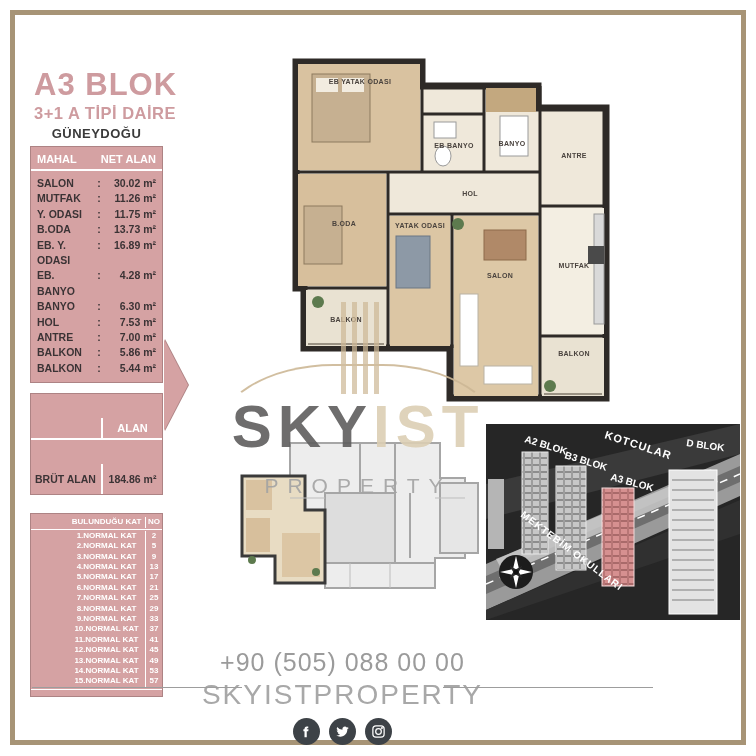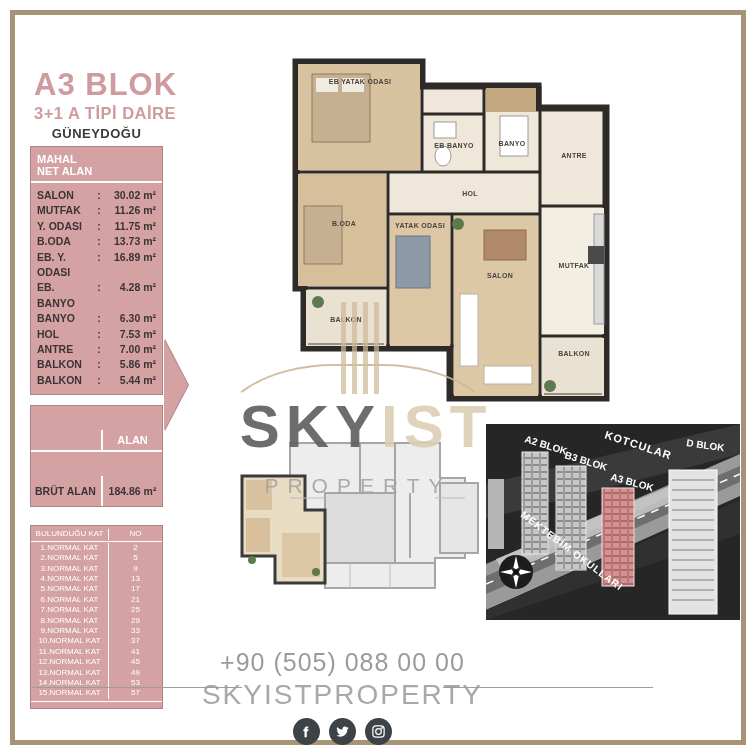--- a/index.html
+++ b/index.html
@@ -10,56 +10,56 @@
   
   .left-col { position:absolute; left:30px; top:68px; width:160px; }
   .block-title { font-size:31px; font-weight:bold; color:#ce9b9f; letter-spacing:1px; line-height:34px; margin-left:4px; }
   .unit-type { font-size:16.5px; font-weight:bold; color:#ce9b9f; letter-spacing:.5px; margin-left:4px; margin-top:2px; }
   .orientation { font-size:13px; font-weight:bold; color:#3a3a3a; letter-spacing:.5px; margin:3px 0 5px 4px; text-align:center; width:125px; }
 
   .pink-panel { position:relative; width:133px; background:#d5a2a3; border:1px solid #ad8384; }
   .arrow-tip { position:absolute; left:133px; top:192px; width:0; height:0;
                border-top:46px solid transparent; border-bottom:46px solid transparent; border-left:24px solid #d5a2a3;
                filter:drop-shadow(1px 0 0 #ad8384); }
-  .pp-head { display:flex; justify-content:space-between; padding:6px 6px 4px 6px; border-bottom:2px solid #fff;flex-direction:column; }
+  .pp-head { display:flex; justify-content:space-between; padding:6px 6px 4px 6px; border-bottom:2px solid #fff; }
   .pp-head span { font-size:11px; font-weight:bold; color:#ffffff; }
   .pp-rows { padding:5px 6px 6px 6px; }
   .pp-row { display:flex; align-items:baseline; font-size:10.5px; font-weight:bold; color:#3b3335; line-height:15.4px; }
   .pp-row .lbl { flex:1; }
   .pp-row .col { width:10px; text-align:center; }
   .pp-row .val { width:52px; text-align:right; }
 
   .gross-table { width:133px; margin-top:10px; background:#d5a2a3; border:1px solid #ad8384; }
   .gt-row { display:flex;margin-top:24px; }
   .gt-row > div { padding:4px 4px; }
   .gt-c1 { width:72px; border-right:2px solid #fff; }
   .gt-c2 { flex:1; text-align:center; }
   .gt-head { border-bottom:2px solid #fff; }
   .gt-head .gt-c2 { font-size:11px; font-weight:bold; color:#fff; }
   .gt-body .gt-c1 { font-size:10.5px; font-weight:bold; color:#3b3335; padding-top:9px; padding-bottom:9px; }
   .gt-body .gt-c2 { font-size:10.5px; font-weight:bold; color:#3b3335; padding-top:9px; padding-bottom:9px; }
 
   .floor-table { width:133px; margin-top:18px; background:#d5a2a3; border:1px solid #ad8384; padding:3px 0 4px 0; }
-  .ft-row { display:flex; font-size:8px; font-weight:normal; color:#ffffff; line-height:10.4px; }
+  .ft-row { display:flex; font-size:8px; font-weight:bold; color:#ffffff; line-height:10.4px;padding-left:37px; }
   .ft-c1 { width:78px; text-align:center; border-right:1.5px solid #fff; }
   .ft-c2 { flex:1; text-align:center; }
   .ft-head { border-bottom:1.5px solid #fff; padding-bottom:1px; margin-bottom:1px; }
   .ft-foot { border-top:1.5px solid #fff; margin-top:2px; height:3px; }
 
   
   .plan-main { position:absolute; left:288px; top:56px; width:324px; height:368px; }
   .plan-key  { position:absolute; left:230px; top:438px; width:250px; height:180px; }
   svg text.room { font-family:"Liberation Sans",sans-serif; font-size:7px; font-weight:bold; fill:#4a433e; letter-spacing:.3px; }
 
   
   .watermark { position:absolute; left:228px; top:302px; width:260px; height:235px; z-index:6; pointer-events:none; opacity:.9; }
   .wm-arc { position:absolute; left:-15px; top:62px; width:290px; height:150px; border:2px solid #cdb896; border-color:#cdb896 transparent transparent transparent; border-radius:50%/60%; }
   .wm-cols { position:absolute; left:113px; top:0; display:flex; gap:6px; }
   .wm-cols i { display:block; width:5px; height:92px; background:#cdb896cc; }
-  .wm-text { position:absolute; left:8px; top:90px; width:260px; text-align:center; font-weight:bold; font-size:60px; letter-spacing:6px; color:#5f5e5e; }
+  .wm-text { position:absolute; left:0; top:90px; width:260px; text-align:center; font-weight:bold; font-size:60px; letter-spacing:6px; color:#5f5e5e; }
   .wm-text .ist { color:#dccfb4; }
   .wm-prop { position:absolute; left:0; top:172px; width:260px; text-align:center; font-size:21px; letter-spacing:9px; color:#a3a3a3; }
 
   
   .site-view { position:absolute; left:486px; top:424px; width:254px; height:196px; z-index:4; }
   svg text.sitelabel { font-family:"Liberation Sans",sans-serif; fill:#ffffff; font-weight:bold; }
 
   
   .footer { position:absolute; left:0; top:648px; width:685px; text-align:center; }
   .f-line { position:absolute; top:39px; height:1px; background:#9d9d9d; width:210px; }

